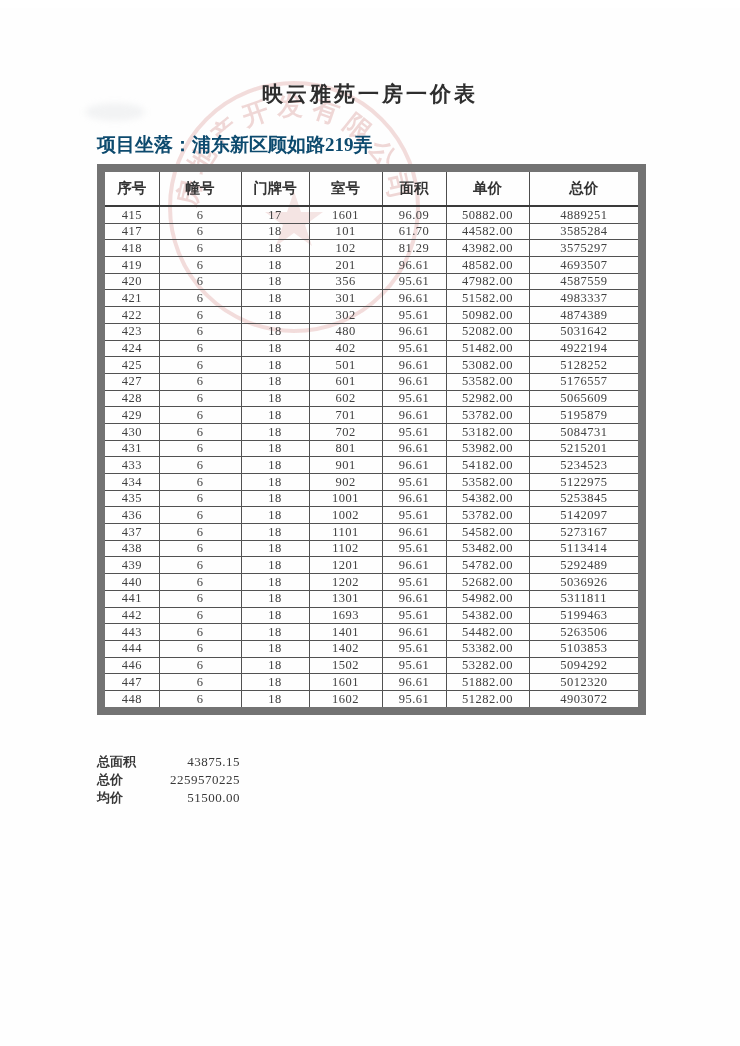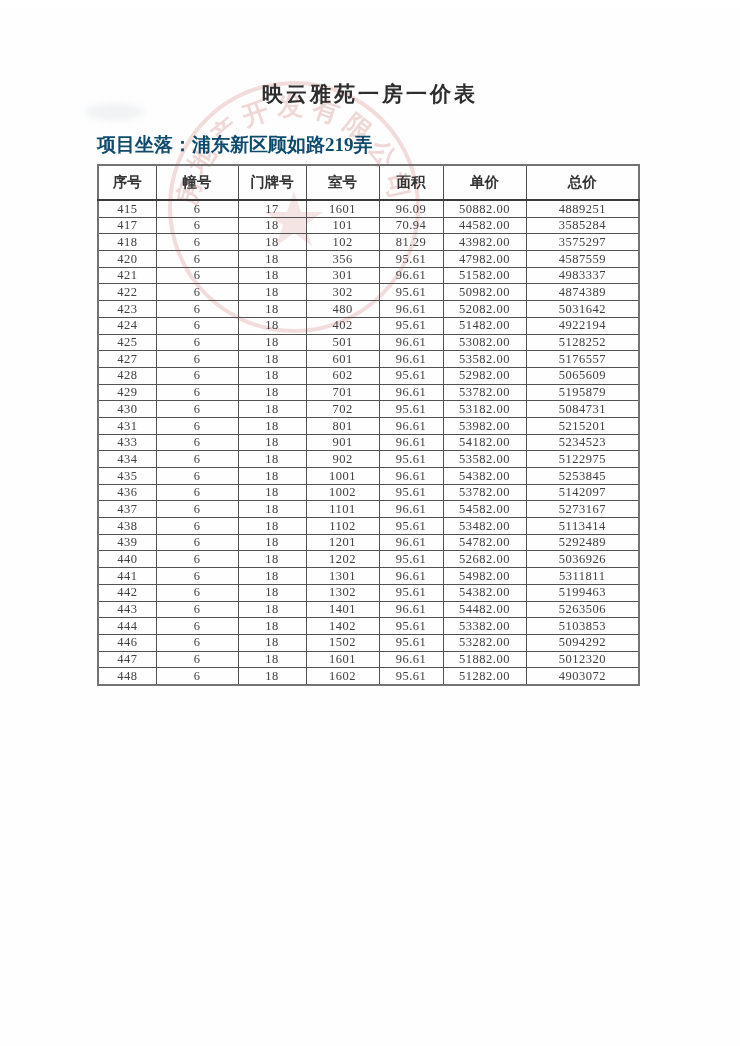--- a/index.html
+++ b/index.html
@@ -61,21 +61,21 @@
     position: relative;
     z-index: 2;
   }
   table.price-table {
     position: relative;
     z-index: 2;
     margin-left: 97px;
     width: 541px;
     border-collapse: collapse;
     table-layout: fixed;
-    border: 2px solid #737373;
+    border: 8px solid #737373;
     background: transparent;
   }
   .price-table th {
     height: 33px;
     font-size: 14.5px;
     font-weight: 600;
     color: #333333;
     border: 1px solid #4d4d4d;
     border-bottom: 2px solid #3a3a3a;
     text-align: center;
@@ -166,35 +166,44 @@
           <td>50882.00</td>
           <td>4889251</td>
         </tr>
 
 
         <tr>
           <td>417</td>
           <td>6</td>
           <td>18</td>
           <td>101</td>
-          <td>70.94</td>
+          <td>61.70</td>
           <td>44582.00</td>
           <td>3585284</td>
         </tr>
 
         <tr>
           <td>418</td>
           <td>6</td>
           <td>18</td>
           <td>102</td>
           <td>81.29</td>
           <td>43982.00</td>
           <td>3575297</td>
         </tr>
 
+        <tr>
+          <td>419</td>
+          <td>6</td>
+          <td>18</td>
+          <td>201</td>
+          <td>96.61</td>
+          <td>48582.00</td>
+          <td>4693507</td>
+        </tr>
 
         <tr>
           <td>420</td>
           <td>6</td>
           <td>18</td>
           <td>356</td>
           <td>95.61</td>
           <td>47982.00</td>
           <td>4587559</td>
         </tr>
@@ -388,21 +397,21 @@
           <td>1301</td>
           <td>96.61</td>
           <td>54982.00</td>
           <td>5311811</td>
         </tr>
 
         <tr>
           <td>442</td>
           <td>6</td>
           <td>18</td>
-          <td>1302</td>
+          <td>1693</td>
           <td>95.61</td>
           <td>54382.00</td>
           <td>5199463</td>
         </tr>
 
         <tr>
           <td>443</td>
           <td>6</td>
           <td>18</td>
           <td>1401</td>
@@ -447,14 +456,31 @@
           <td>6</td>
           <td>18</td>
           <td>1602</td>
           <td>95.61</td>
           <td>51282.00</td>
           <td>4903072</td>
         </tr>
       </tbody>
   </table>
 
+  <div class="summary">
+
+      <div class="summary-row">
+        <span class="lbl">总面积</span>
+        <span class="val">43875.15</span>
+      </div>
+
+      <div class="summary-row">
+        <span class="lbl">总价</span>
+        <span class="val">2259570225</span>
+      </div>
+
+      <div class="summary-row">
+        <span class="lbl">均价</span>
+        <span class="val">51500.00</span>
+      </div>
+    </div>
 
 </div>
 
 </body></html>

